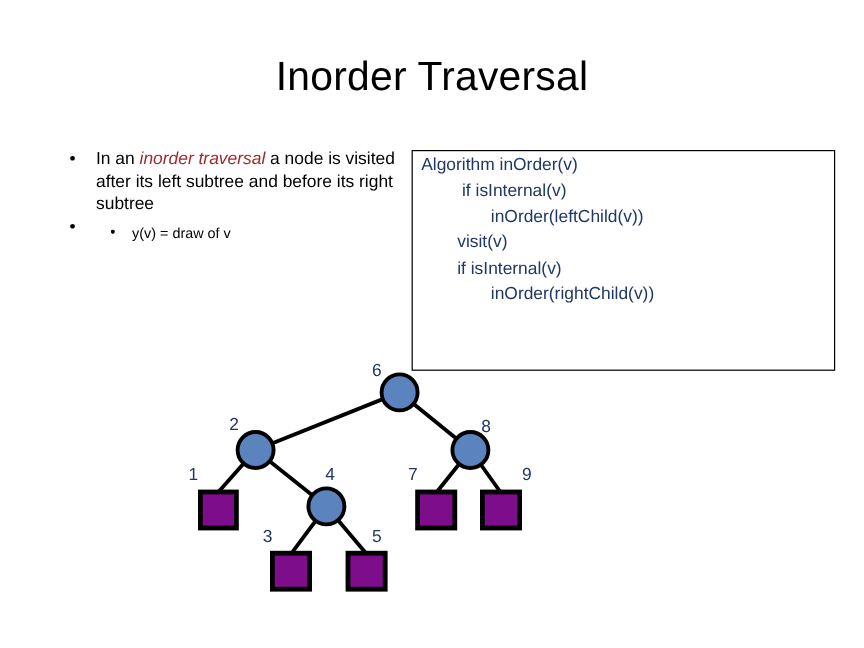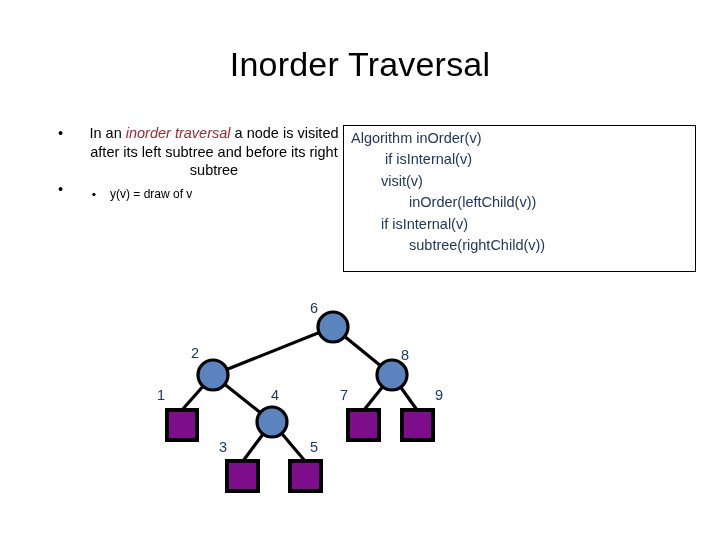--- a/index.html
+++ b/index.html
@@ -47,21 +47,20 @@
   }
   .bullet-row .dot {
     position: absolute;
     left: 10px;
     top: 0;
     font-size: 14.5px;
     line-height: 18.5px;
   }
   .bullet-row .body {
     display: block;
-    text-align: center;
   }
   .emph {
     font-style: italic;
     color: #9E2A2E;
   }
   .subbullets {
     margin-top: 6px;
     padding-left: 44px;
   }
   .sub-row {
@@ -78,21 +77,21 @@
     font-size: 11px;
     line-height: 17px;
   }
 
   
   #algorithm-box {
     position: absolute;
     left: 343px;
     top: 125px;
     width: 353px;
-    height: 147px;
+    height: 184px;
     border: 1.6px solid #000000;
     box-sizing: border-box;
     background: #ffffff;
   }
   #algorithm-lines {
     position: absolute;
     left: 7px;
     top: 2px;
     right: 4px;
   }
@@ -165,24 +164,24 @@
       <span>y(v) = draw of v</span>
     </div>
   </div>
 
 </div>
 
 <div id="algorithm-box">
   <div id="algorithm-lines">
     <div class="algo-line i0">Algorithm inOrder(v)</div>
     <div class="algo-line i1">if isInternal(v)</div>
+    <div class="algo-line i2">inOrder(leftChild(v))</div>
     <div class="algo-line i3">visit(v)</div>
-    <div class="algo-line i2">inOrder(leftChild(v))</div>
     <div class="algo-line i3">if isInternal(v)</div>
-    <div class="algo-line i2">subtree(rightChild(v))</div>
+    <div class="algo-line i2">inOrder(rightChild(v))</div>
   </div>
 </div>
 
 <svg id="tree" viewBox="0 0 720 540" width="720" height="540" xmlns="http://www.w3.org/2000/svg">
   <g id="tree-edges">
       <line class="edge" x1="333" y1="327" x2="213" y2="375"></line>
       <line class="edge" x1="333" y1="327" x2="392" y2="375"></line>
       <line class="edge" x1="213" y1="375" x2="182" y2="410"></line>
       <line class="edge" x1="213" y1="375" x2="272" y2="422"></line>
       <line class="edge" x1="272" y1="422" x2="243" y2="461"></line>

